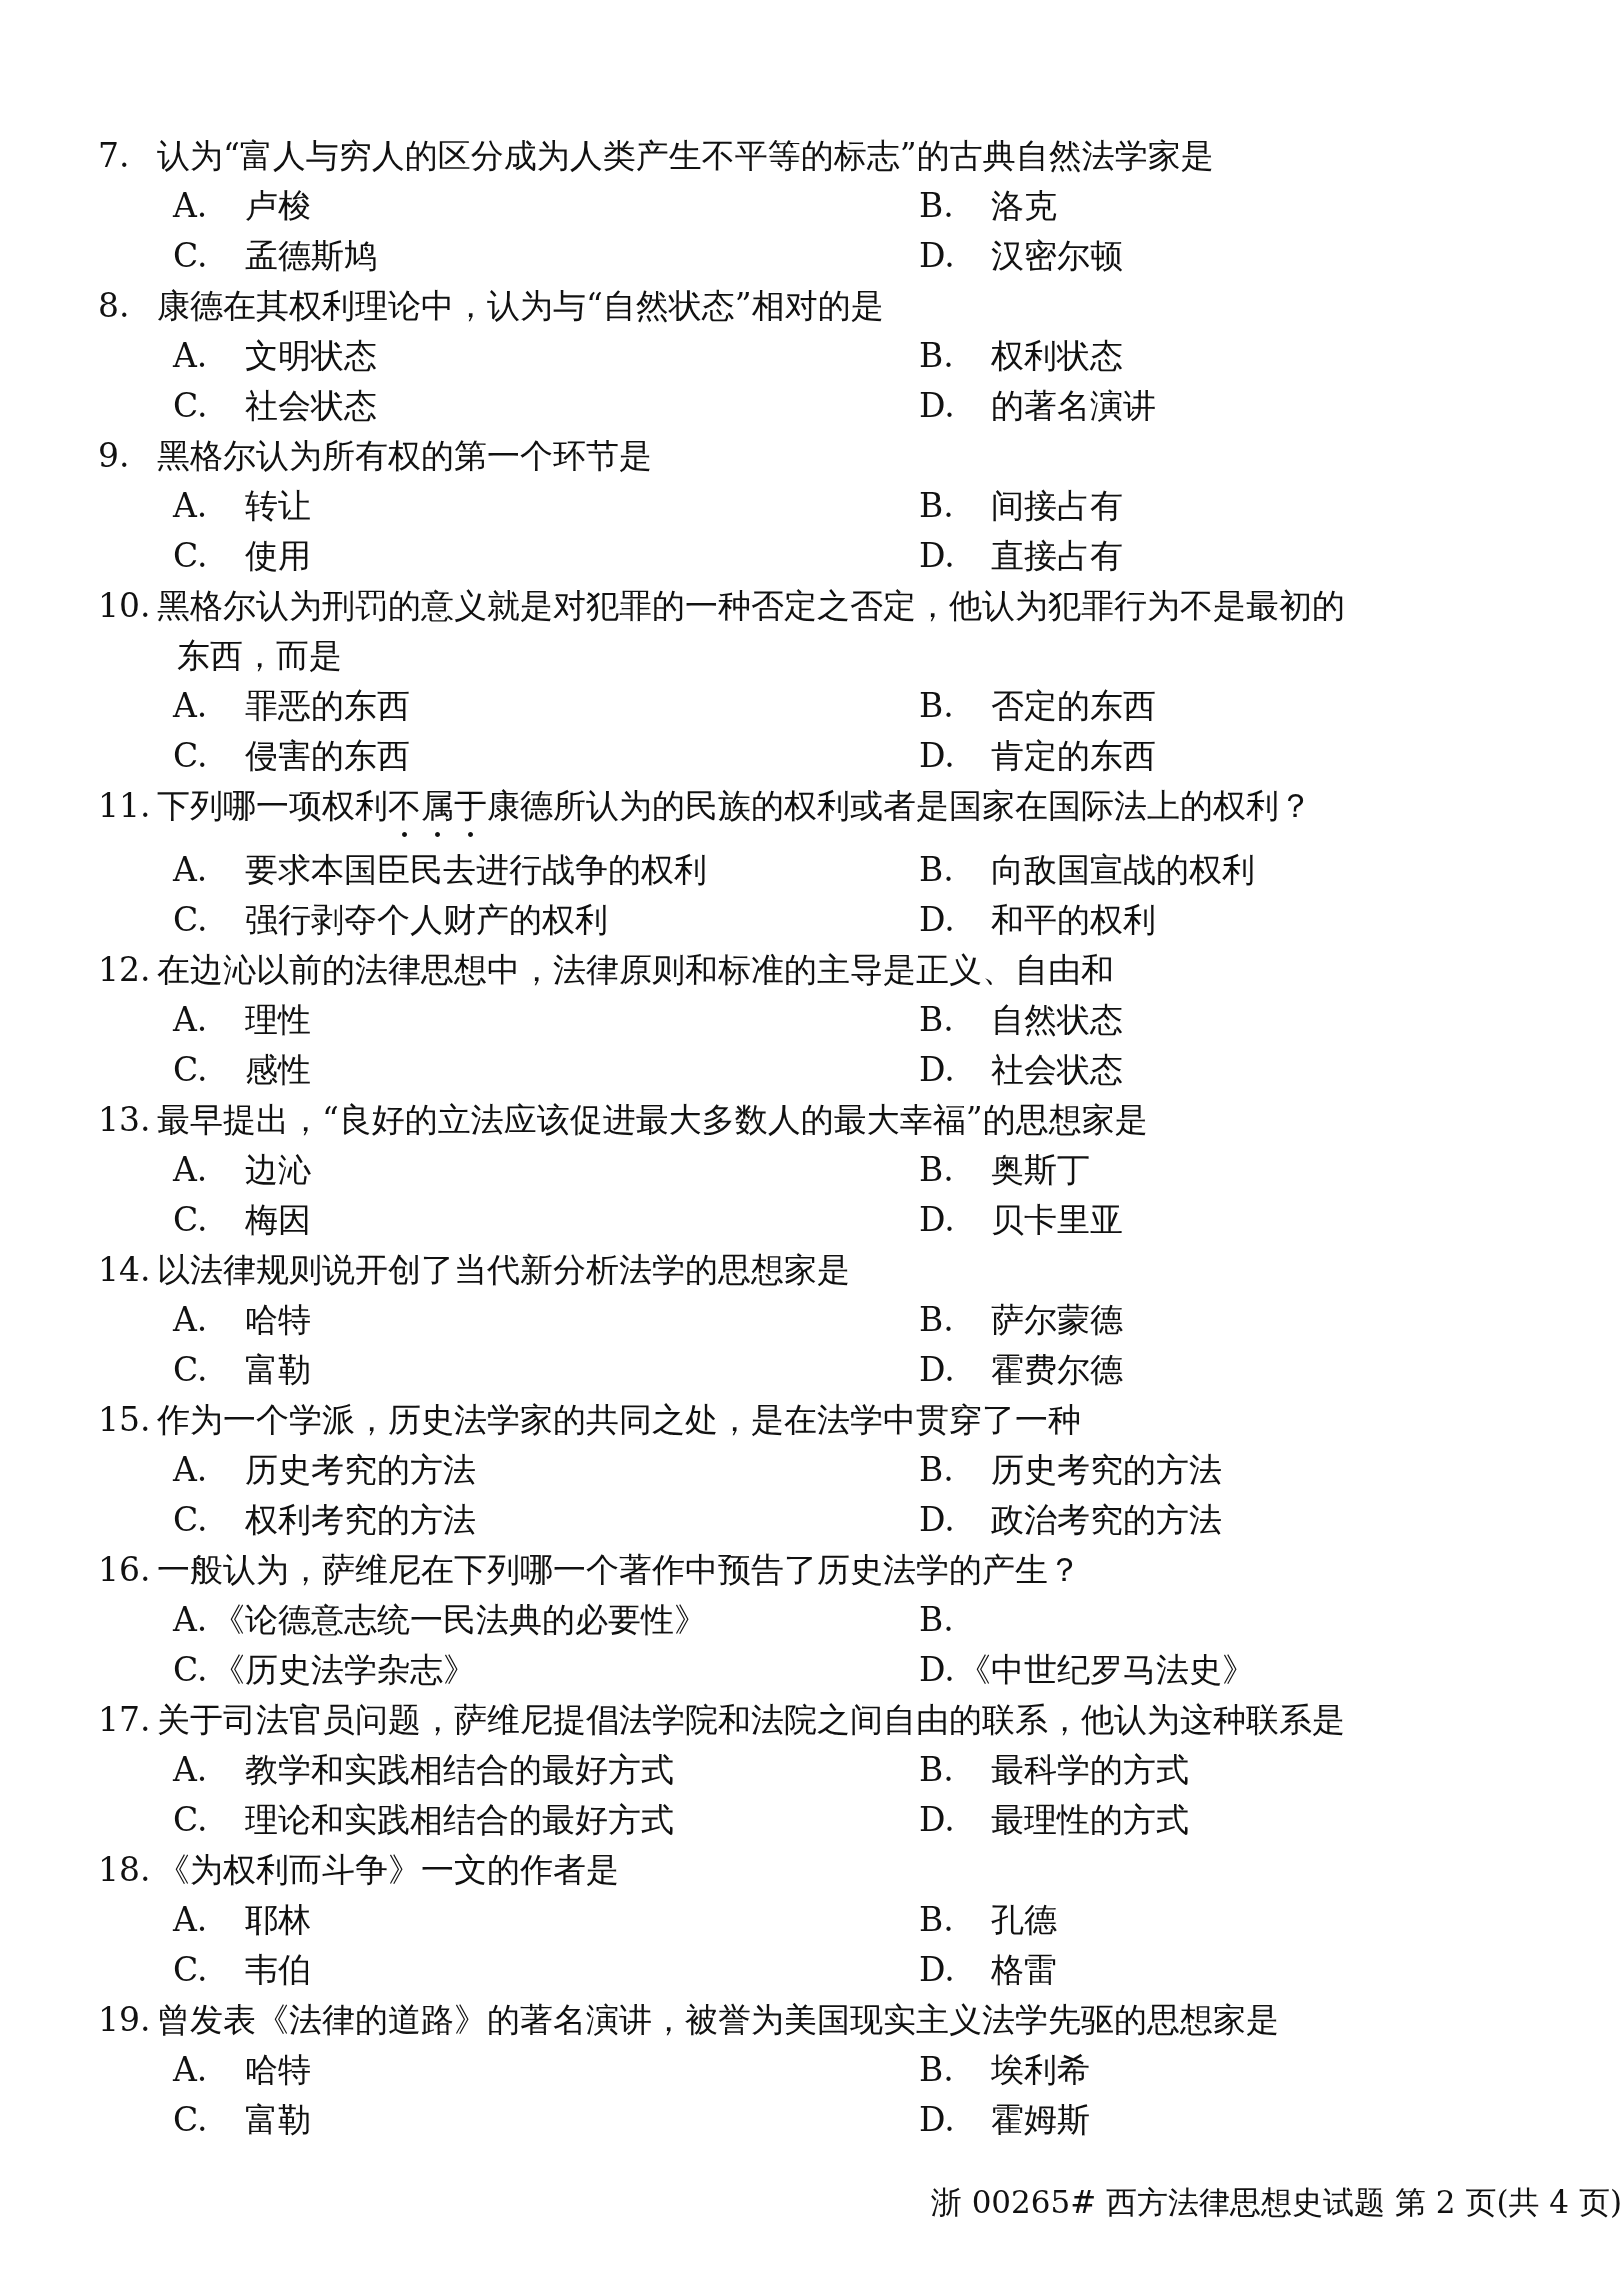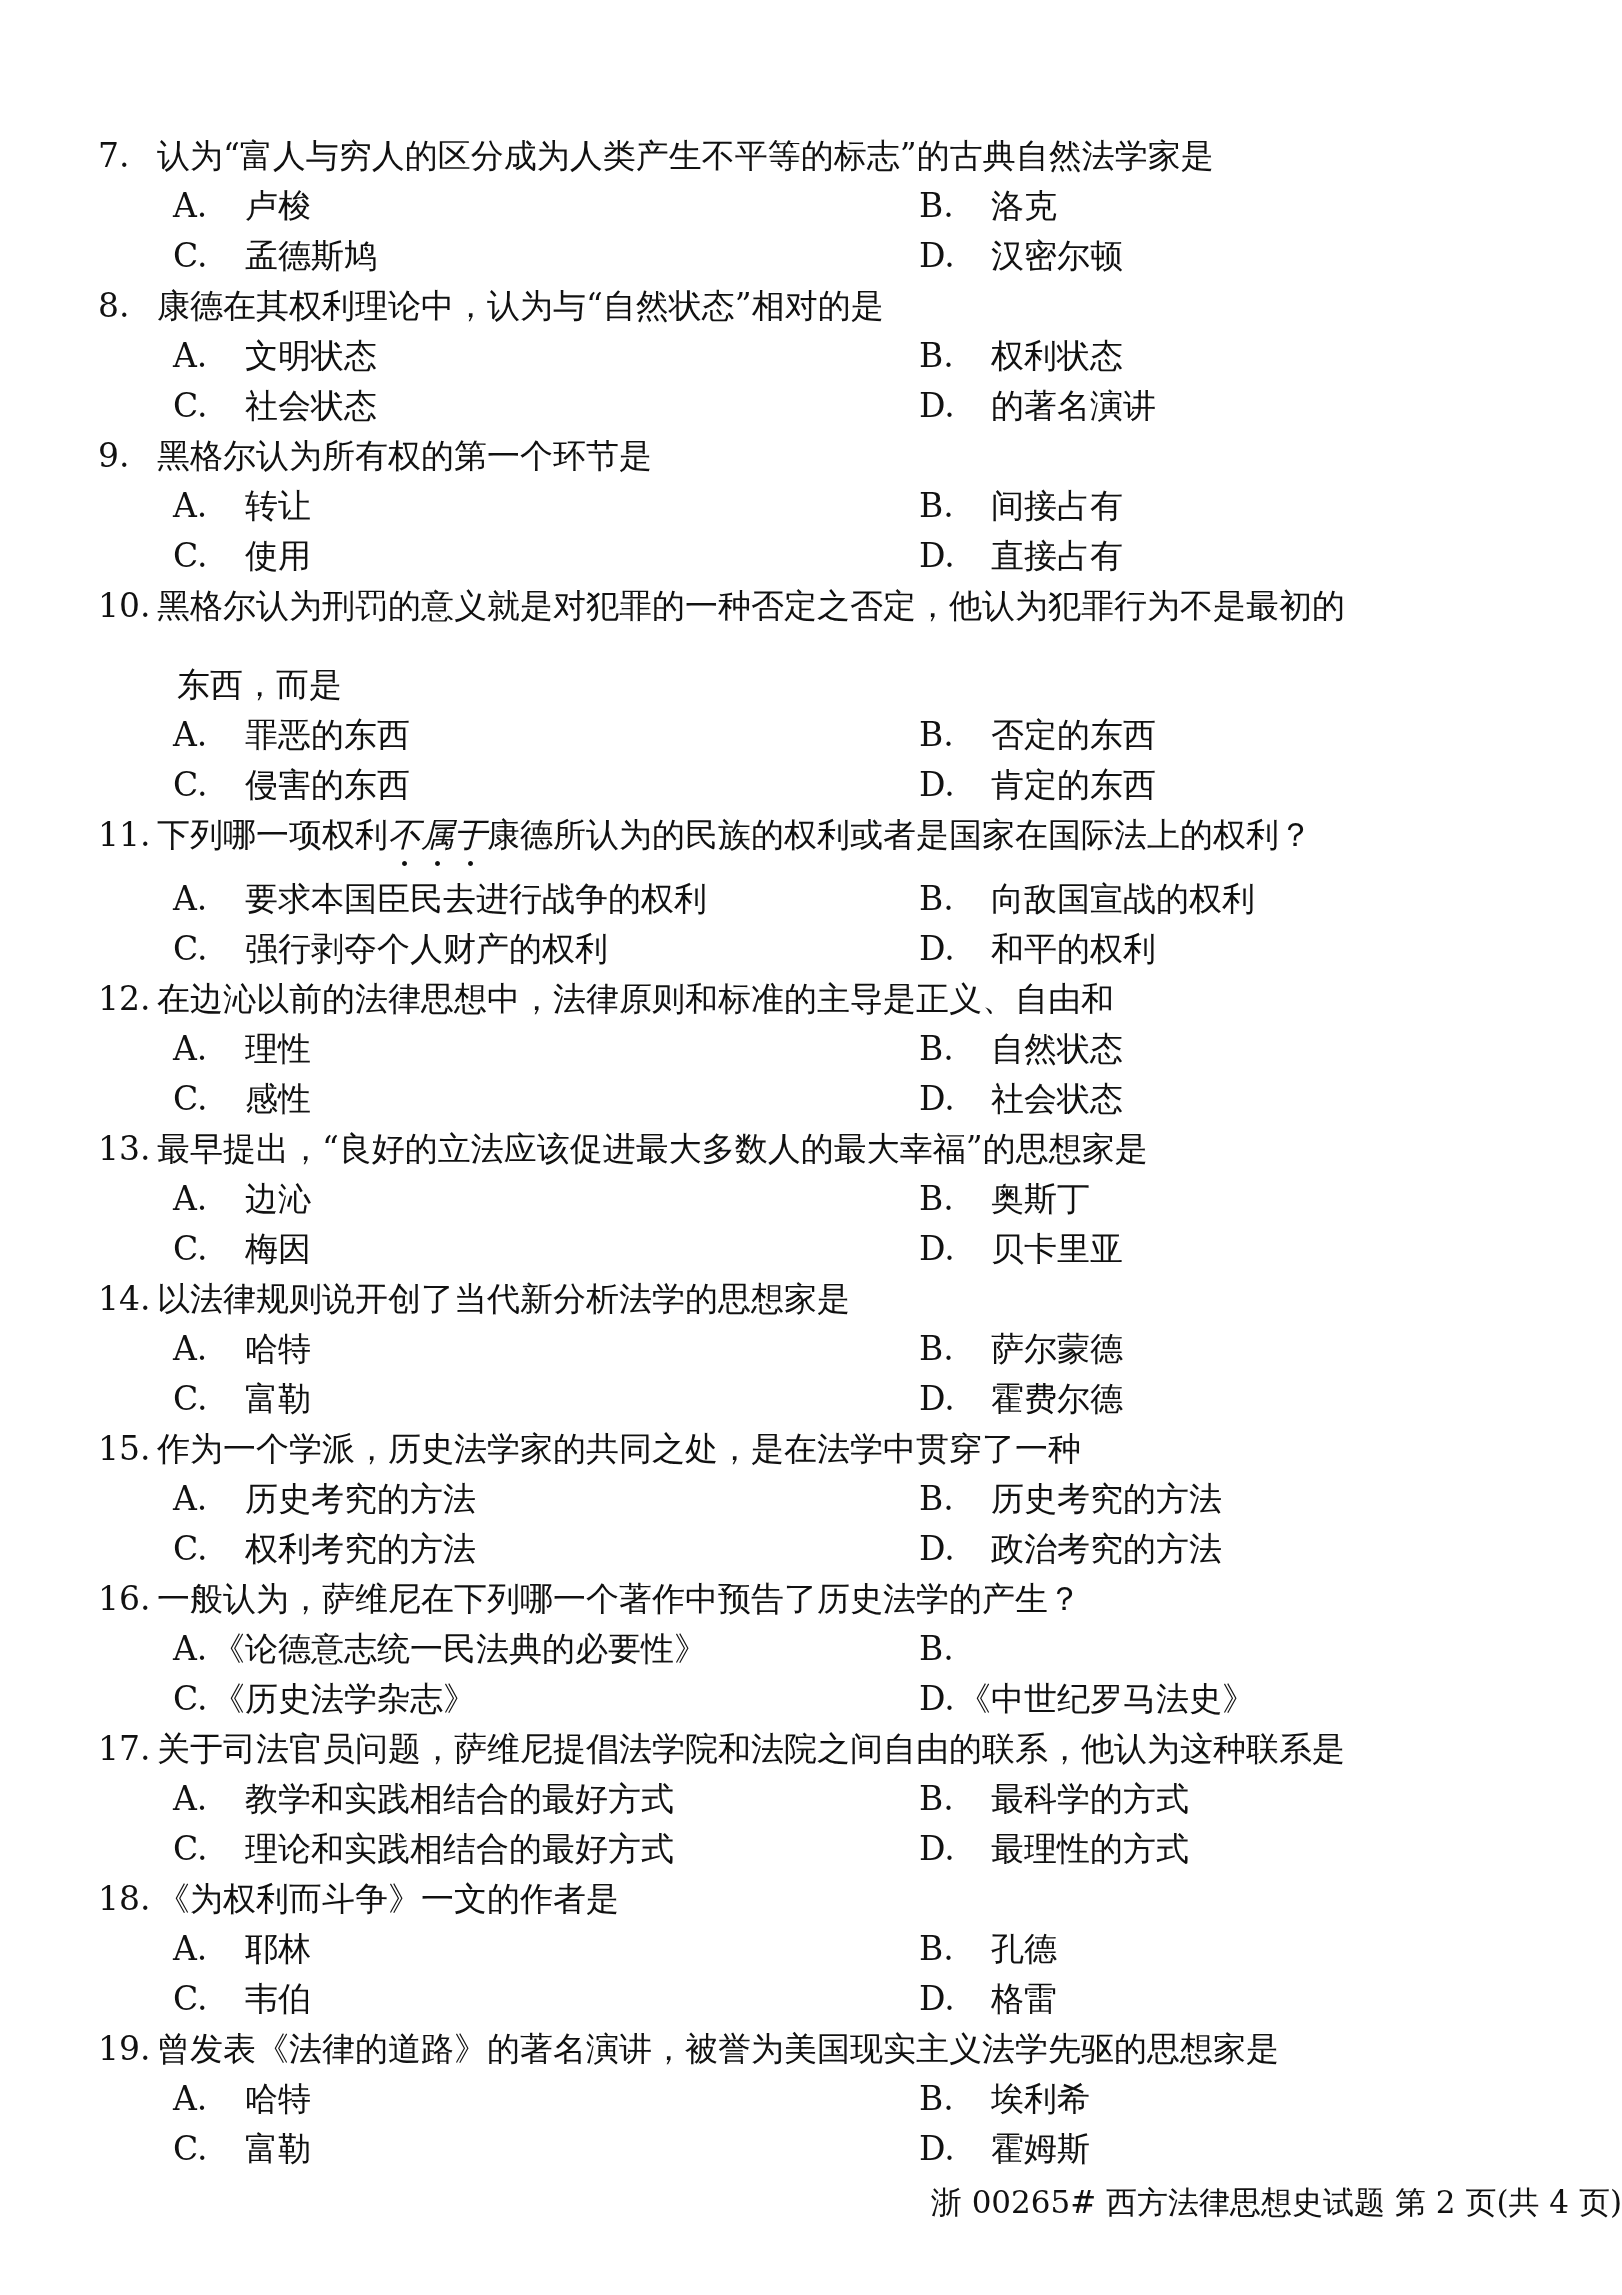--- a/index.html
+++ b/index.html
@@ -6,25 +6,25 @@
   body {
     width: 1622px; height: 2295px; position: relative; overflow: hidden;
     font-family: "DejaVu Serif", "Liberation Serif", serif;
     color: #111111;
   }
   .page { position: absolute; left: 98px; top: 131px; width: 1427px; }
   .q { font-size: 33px; line-height: 50px; position: relative; }
   .q-stem { display: flex; }
   .q-num { width: 59px; flex: none; text-align: left; }
   .q-text { flex: 1; }
-  .q-cont { padding-left: 79px; margin-top: 29px; }
+  .q-cont { padding-left: 79px; }
   .opts { display: grid; grid-template-columns: 746px 681px; padding-left: 75px; }
   .opt { display: flex; white-space: nowrap; }
   .opt-letter { width: 72px; flex: none; }
-  .emph { text-emphasis: dot; -webkit-text-emphasis: dot; text-emphasis-position: under; font-style: italic; -webkit-text-emphasis-position: under; }
+  .emph { text-emphasis: dot; -webkit-text-emphasis: dot; text-emphasis-position: under; -webkit-text-emphasis-position: under; }
   .footer {
     position: absolute; left: 0; right: 0; top: 2182px;
     text-align: right; font-size: 31px;
   }
 </style>
 </head>
 <body>
 
 <div class="page">
 

